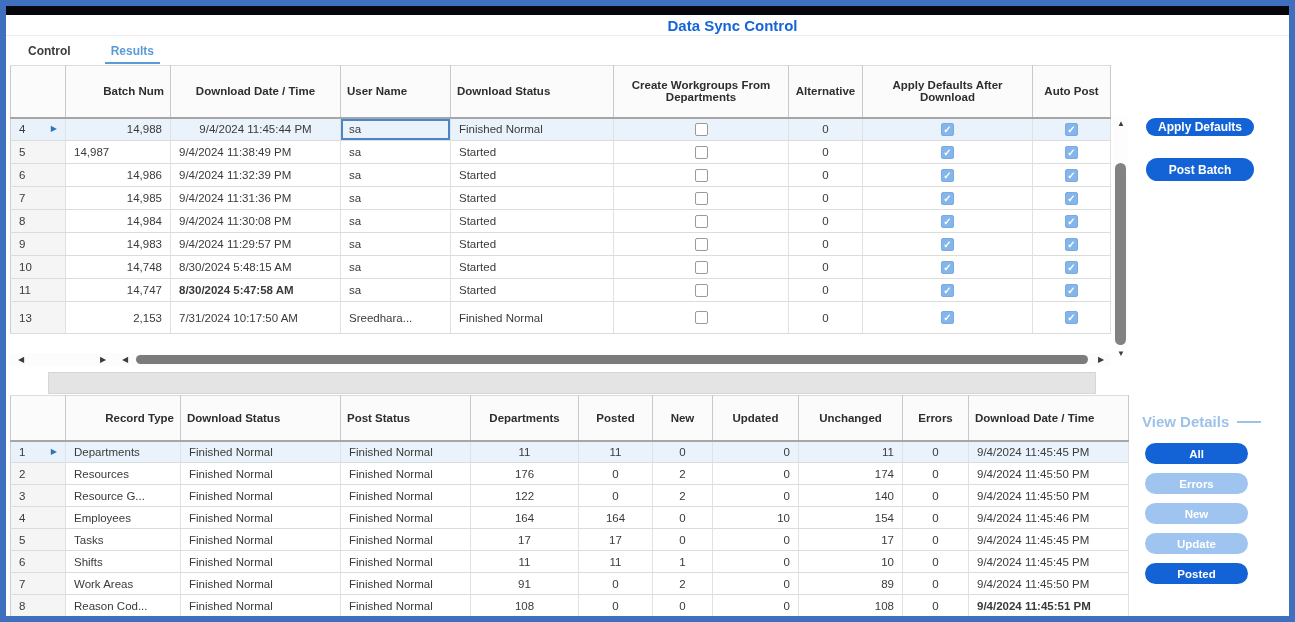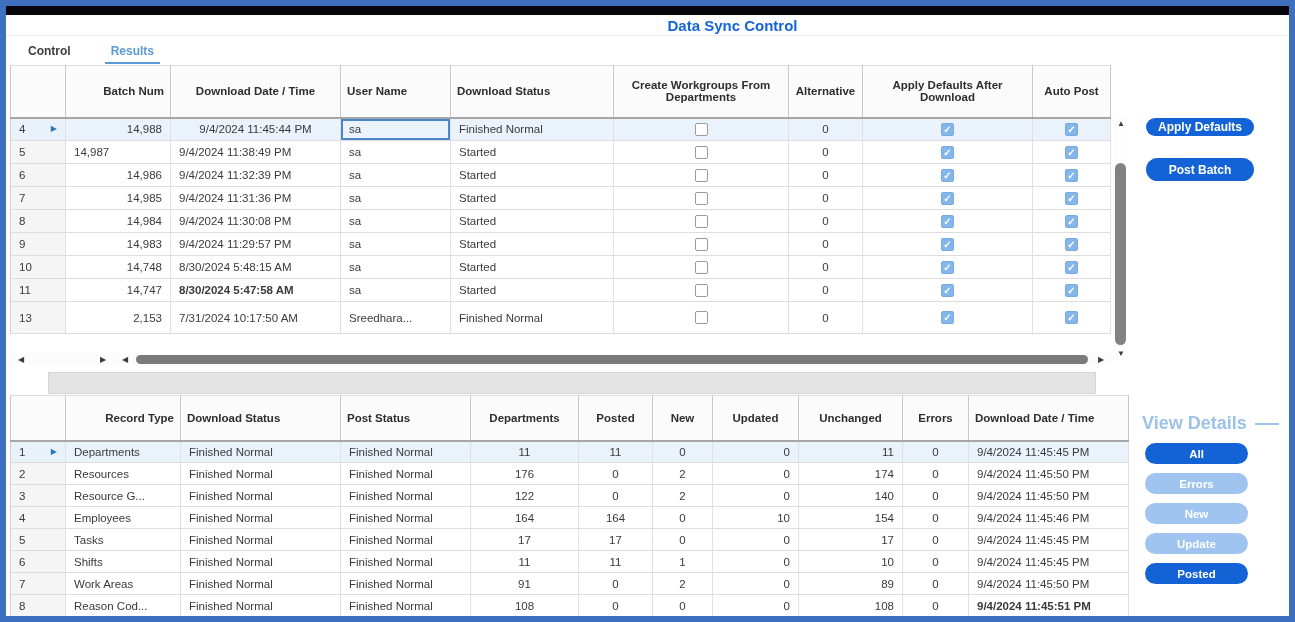--- a/index.html
+++ b/index.html
@@ -45,21 +45,21 @@
   .progressbar{position:absolute;left:42px;top:366px;width:1046px;height:20px;background:#e4e4e4;
                border:1px solid #d6d6d6;}
   
   .pill{position:absolute;display:flex;align-items:center;justify-content:center;border:none;
         border-radius:12px;color:#fff;font-weight:bold;font-family:"Liberation Sans",sans-serif;cursor:pointer;}
   .pill.primary{background:var(--button-blue,#1363d6);}
   .pill.disabled{background:var(--button-disabled-blue,#9fc4ef);}
   #btn-apply{left:1140px;top:112px;width:108px;height:18px;font-size:12px;text-align:right;}
   #btn-post{left:1140px;top:152px;width:108px;height:23px;font-size:12px;}
   .vd-label{position:absolute;left:1136px;top:407px;display:flex;align-items:center;
-            color:var(--view-details-label,#9cc2e8);font-size:18px;font-weight:bold;}
+            color:var(--view-details-label,#9cc2e8);font-size:15px;font-weight:bold;}
   .vd-label .dash{width:24px;height:2px;background:var(--view-details-label,#9cc2e8);margin-left:8px;}
   .vd-btn{left:1139px;width:103px;height:21px;font-size:11.5px;}
 </style>
 </head>
 <body>
 
 <div class="window">
   <div class="blackbar"></div>
   <div class="title">Data Sync Control</div>
   <div class="titlesep"></div>

